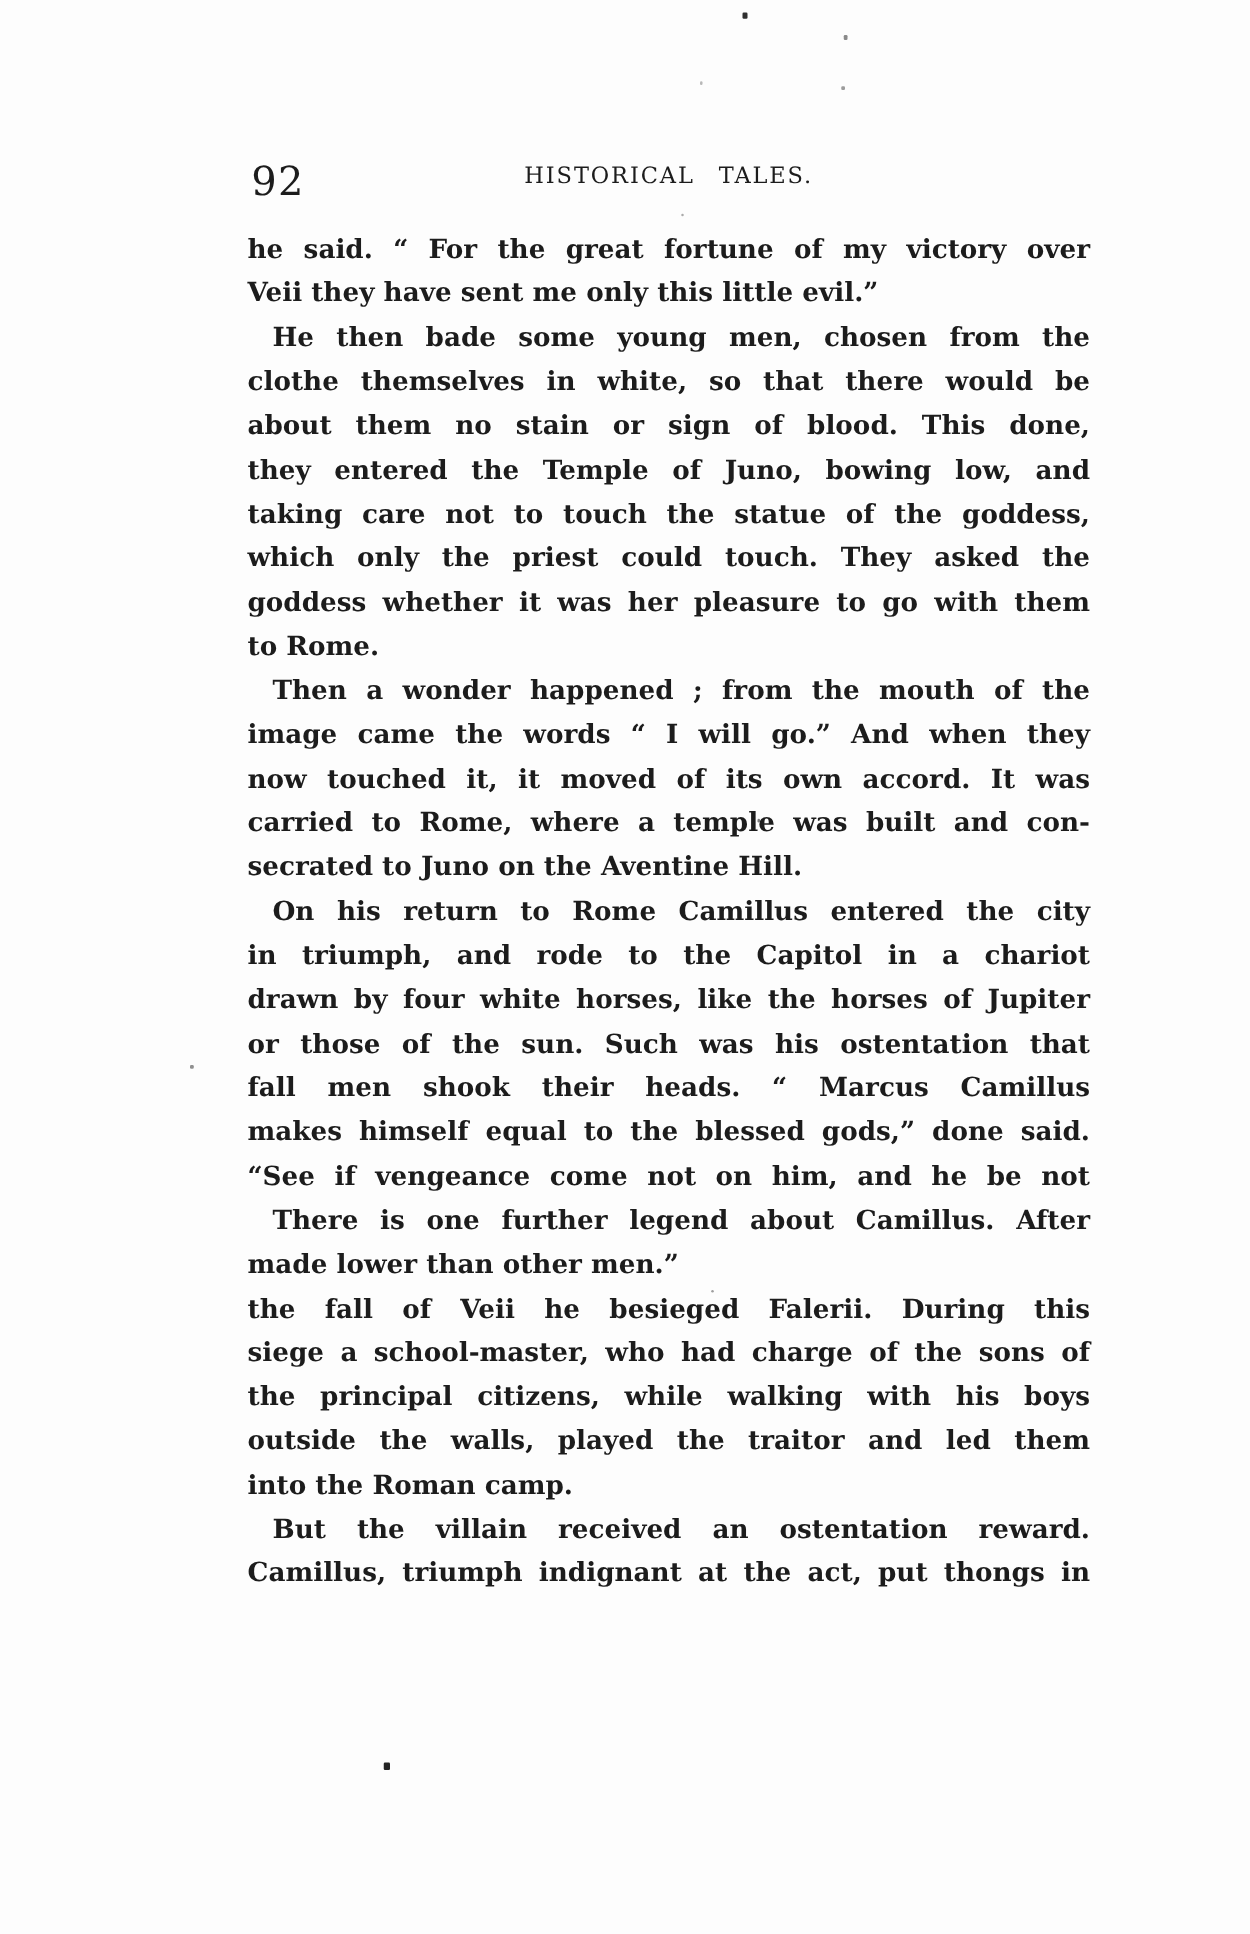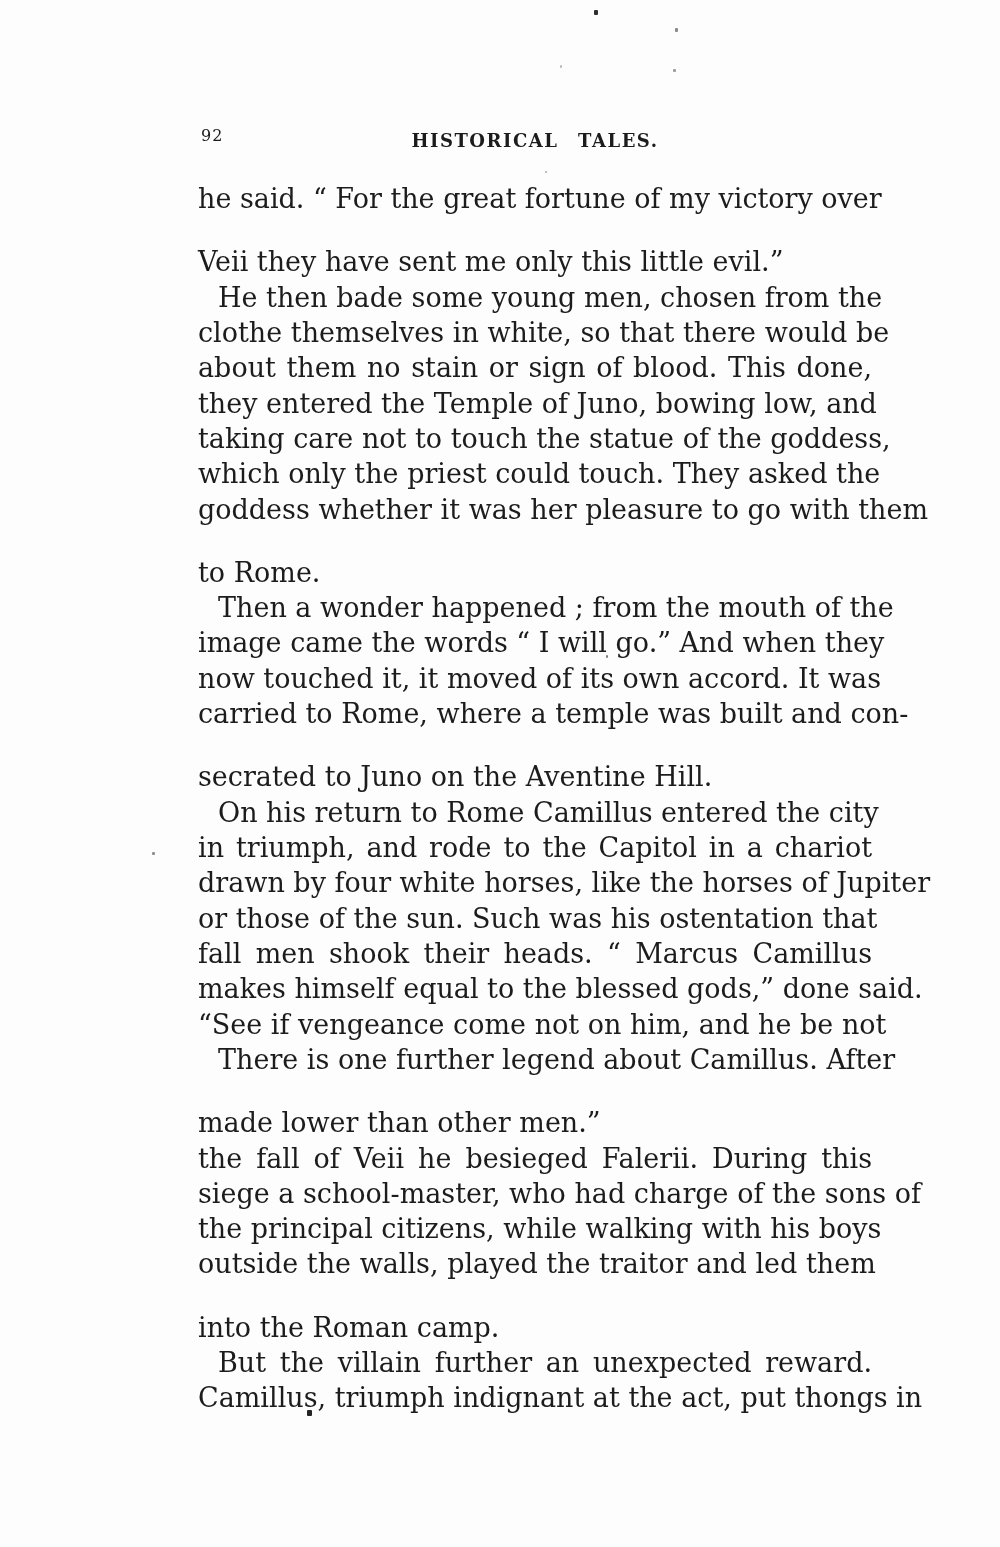--- a/index.html
+++ b/index.html
@@ -24,52 +24,52 @@
     position: absolute;
     left: 198px;
     top: 126px;
     width: 674px;
     height: 26px;
   }
   .page-number {
     position: absolute;
     left: 3px;
     top: 0;
-    font-size: 16px;
+    font-size: 32px;
     letter-spacing: 1px;
   }
   .running-header {
     position: absolute;
     left: 0;
     right: 0;
     top: 4px;
     text-align: center;
     font-size: 18px;
-    font-weight: 700;
+    font-weight: 400;
     letter-spacing: 1.5px;
     word-spacing: 12px;
   }
   .body-text {
     position: absolute;
     left: 198px;
     top: 181px;
     width: 674px;
   }
   .line {
     height: 35.32px;
     line-height: 35.32px;
-    font-size: 27px;
+    font-size: 21px;
     white-space: nowrap;
     text-align: justify;
     text-align-last: justify;
     text-justify: inter-word;
+    font-weight: bold;
   }
   .line.short {
     text-align-last: left;
-    margin-top: 28px;
   }
   .line.indent {
     text-indent: 20px;
   }
   .speck {
     position: absolute;
     border-radius: 1px;
   }
 </style>
 </head>
@@ -105,21 +105,21 @@
       <div class="line">fall men shook their heads.  “ Marcus Camillus</div>
       <div class="line">makes himself equal to the blessed gods,” done said.</div>
       <div class="line">“See if vengeance come not on him, and he be not</div>
       <div class="line indent">There is one further legend about Camillus.  After</div>
       <div class="line short">made lower than other men.”</div>
       <div class="line">the fall of Veii he besieged Falerii.  During this</div>
       <div class="line">siege a school-master, who had charge of the sons of</div>
       <div class="line">the principal citizens, while walking with his boys</div>
       <div class="line">outside the walls, played the traitor and led them</div>
       <div class="line short">into the Roman camp.</div>
-      <div class="line indent">But the villain further an unexpected reward.</div>
+      <div class="line indent">But the villain received an ostentation reward.</div>
       <div class="line">Camillus, triumph indignant at the act, put thongs in</div>
     </div>
 
   <div class="speck" style="left:594px;top:10px;width:4px;height:5px;background:#2f2f2f;"></div>
   <div class="speck" style="left:675px;top:28px;width:3px;height:4px;background:#8a8a8a;"></div>
   <div class="speck" style="left:560px;top:65px;width:2px;height:3px;background:#b8b8b8;"></div>
   <div class="speck" style="left:673px;top:69px;width:3px;height:3px;background:#9c9c9c;"></div>
   <div class="speck" style="left:545px;top:171px;width:2px;height:2px;background:#aaaaaa;"></div>
   <div class="speck" style="left:606px;top:655px;width:2px;height:3px;background:#7d7d7d;"></div>
   <div class="speck" style="left:152px;top:852px;width:3px;height:3px;background:#909090;"></div>

